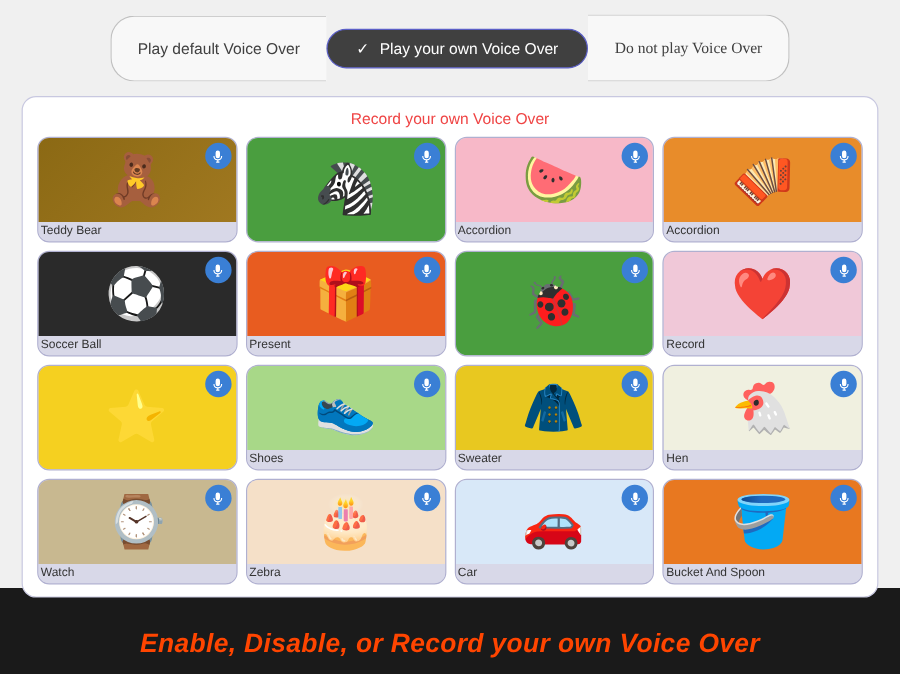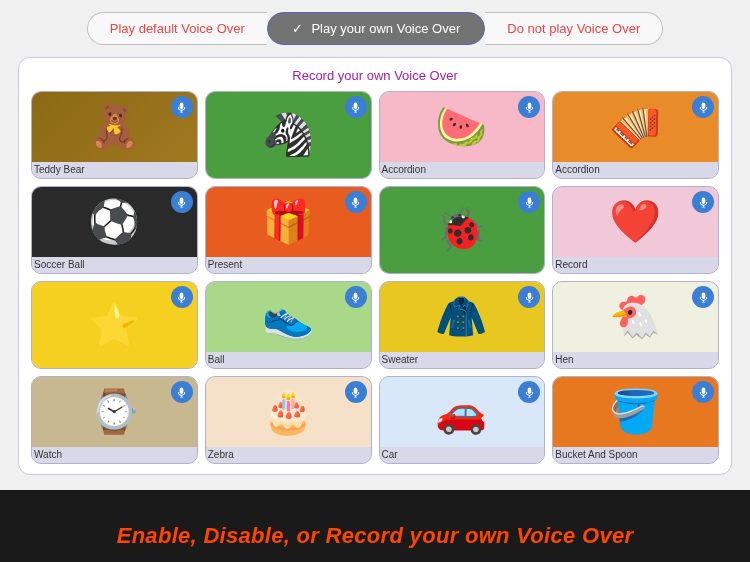--- a/index.html
+++ b/index.html
@@ -22,39 +22,40 @@
     .tab-bar {
       display: flex;
       justify-content: center;
       align-items: center;
       padding: 12px 20px;
       background: #f0f0f0;
       gap: 0;
     }
 
     .tab-btn {
-      padding: 8px 22px;
+      padding: 19px 22px;
       border: 1.5px solid #c0c0c0;
       background: #f8f8f8;
       font-size: 13px;
-      color: #ef4444;
+      color: #404040;
       cursor: pointer;
       outline: none;
       position: relative;
     }
     .tab-btn:first-child {
       border-radius: 20px 0 0 20px;
       border-right: none;
     }
     .tab-btn:last-child {
       border-radius: 0 20px 20px 0;
       border-left: none;
+      font-family: Liberation Serif, serif;
     }
     .tab-btn.active {
-      background: #737373;
+      background: #404040;
       border-color: #5b5fc7;
       color: white;
       border-radius: 20px;
       z-index: 2;
       padding: 8px 24px;
     }
     .tab-btn.active .check-icon {
       display: inline-block;
       margin-right: 5px;
     }
@@ -65,21 +66,21 @@
       margin: 0 18px 12px 18px;
       background: white;
       border-radius: 12px;
       border: 1.5px solid #c8c8e0;
       padding: 10px 12px;
     }
 
     .panel-title {
       text-align: center;
       font-size: 13px;
-      color: #a21caf;
+      color: #ef4444;
       margin-bottom: 8px;
     }
 
     
     .items-grid {
       display: grid;
       grid-template-columns: repeat(4, 1fr);
       gap: 7px;
     }
 
@@ -297,21 +298,21 @@
         </div>
         <div class="item-card">
           <div class="item-image-area img-shoes">
             <div class="item-emoji">👟</div>
             <button class="mic-btn">
               <svg viewBox="0 0 24 24" xmlns="http://www.w3.org/2000/svg">
       <path d="M12 1a4 4 0 0 1 4 4v6a4 4 0 0 1-8 0V5a4 4 0 0 1 4-4zm-6 10a6 6 0 0 0 12 0h2a8 8 0 0 1-7 7.93V21h2v2H9v-2h2v-2.07A8 8 0 0 1 4 11h2z"></path>
     </svg>
             </button>
           </div>
-          <div class="item-label">Ball</div>
+          <div class="item-label">Shoes</div>
         </div>
         <div class="item-card">
           <div class="item-image-area img-sweater">
             <div class="item-emoji">🧥</div>
             <button class="mic-btn">
               <svg viewBox="0 0 24 24" xmlns="http://www.w3.org/2000/svg">
       <path d="M12 1a4 4 0 0 1 4 4v6a4 4 0 0 1-8 0V5a4 4 0 0 1 4-4zm-6 10a6 6 0 0 0 12 0h2a8 8 0 0 1-7 7.93V21h2v2H9v-2h2v-2.07A8 8 0 0 1 4 11h2z"></path>
     </svg>
             </button>
           </div>

